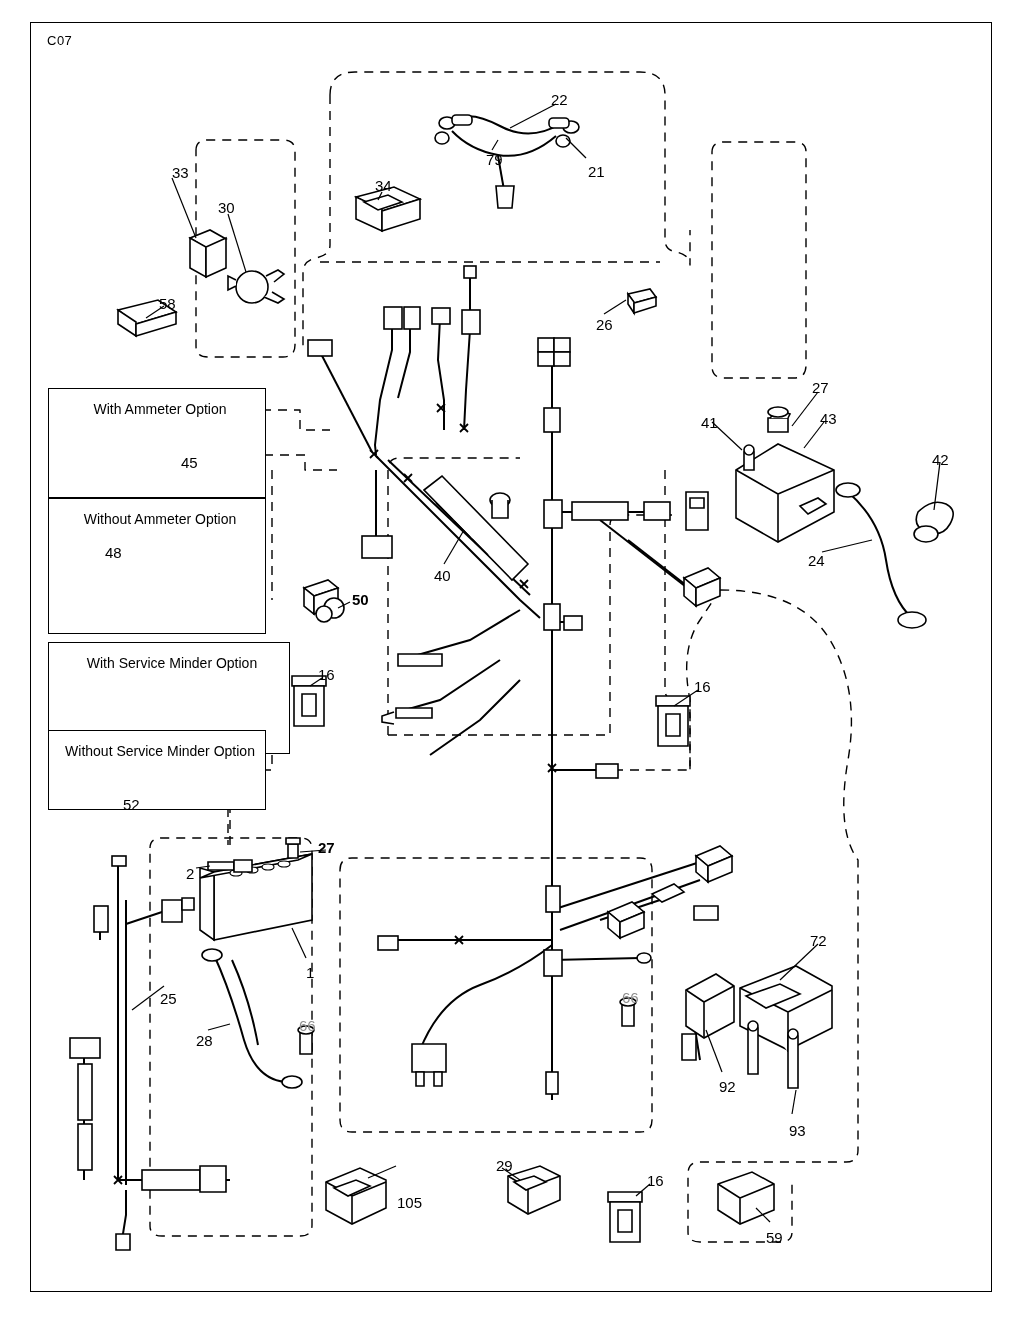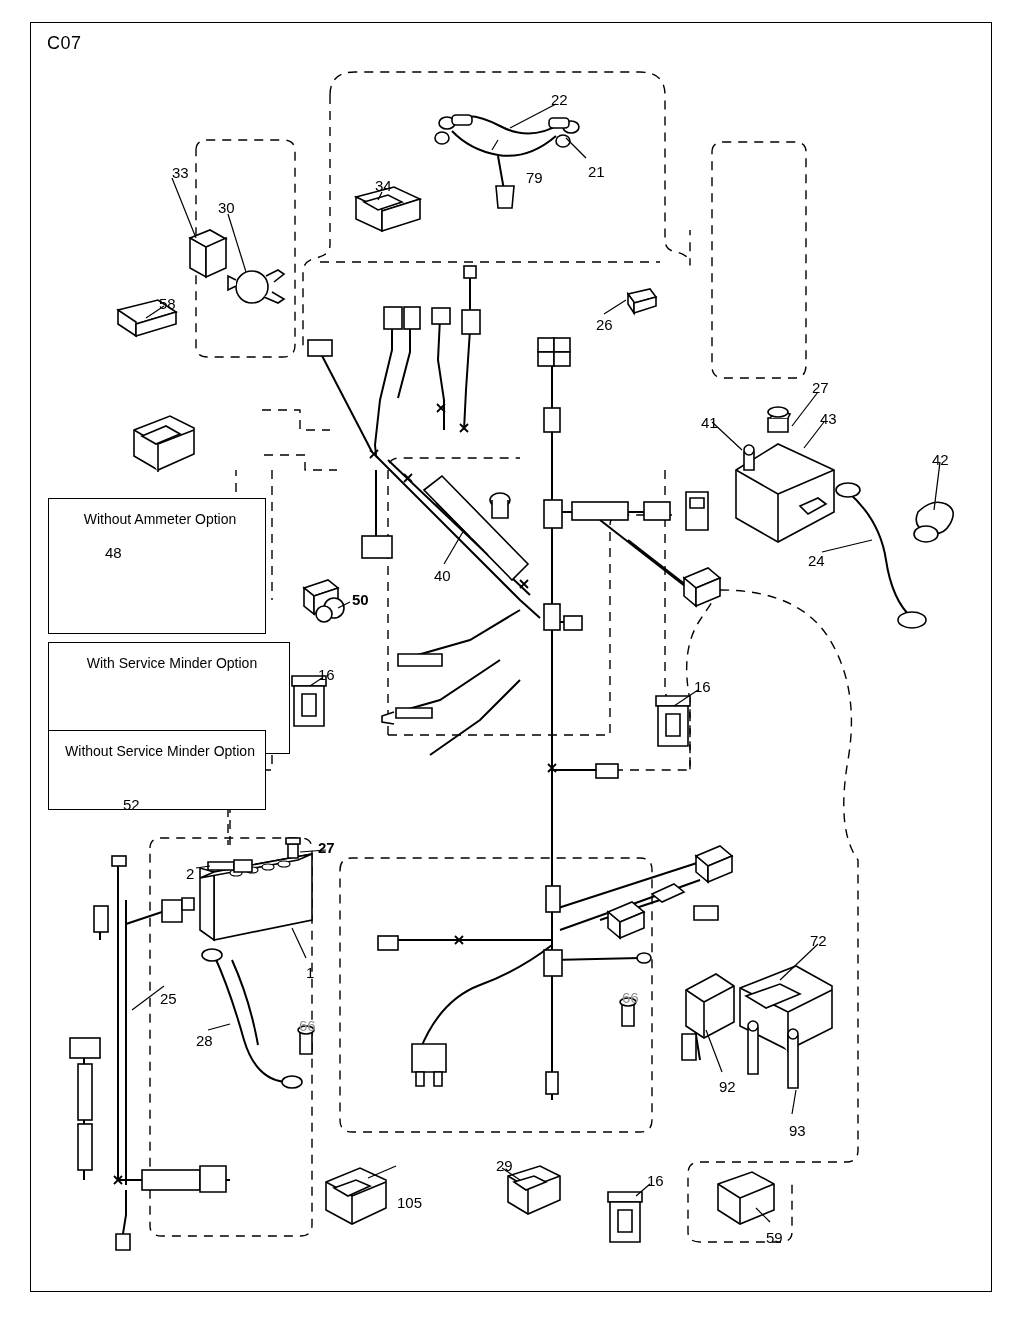--- a/index.html
+++ b/index.html
@@ -24,21 +24,21 @@
     top: 22px;
     width: 962px;
     height: 1270px;
     border: 1px solid #000;
     box-sizing: border-box;
   }
   #sheet-code {
     position: absolute;
     left: 47px;
     top: 33px;
-    font-size: 18px;
+    font-size: 13px;
     letter-spacing: 0.5px;
   }
   .lbl {
     position: absolute;
     font-size: 15px;
     line-height: 15px;
     white-space: nowrap;
   }
   .lbl.b { font-weight: bold; }
   .lbl.gray { color: #8d8d8d; }
@@ -394,20 +394,24 @@
       <path d="M132,672 l26,16 l0,26 M158,688 l40,-16"></path>
       <path d="M142,678 l26,-10 l14,8 l-26,10 z"></path>
 
       <path d="M152,766 l20,-8 l10,8 l-20,8 z"></path>
       <path d="M152,766 l0,14 l10,8 l0,-14 z"></path>
       <path d="M162,788 l20,-8 l0,-14 l-20,8 z"></path>
       <path d="M182,772 q18,-8 24,4 q6,12 -10,16 q-18,4 -22,-8"></path>
     </g>
   </svg>
 
+  <div class="optbox left" style="left:48px; top:388px; width:218px; height:110px;">
+    <div class="cap" style="top:12px; text-align:center;">With Ammeter Option</div>
+    <div class="lbl" style="left:132px; top:66px;">45</div>
+  </div>
 
   <div class="optbox left" style="left:48px; top:498px; width:218px; height:136px;">
     <div class="cap" style="top:12px; text-align:center;">Without Ammeter Option</div>
     <div class="lbl" style="left:56px; top:46px;">48</div>
   </div>
 
   <div class="optbox left" style="left:48px; top:642px; width:242px; height:112px;">
     <div class="cap" style="top:12px; text-align:center;">With Service Minder Option</div>
     <div class="lbl" style="left:90px; top:84px;">46</div>
   </div>
@@ -416,21 +420,21 @@
     <div class="cap" style="top:12px; text-align:center;">Without Service Minder Option</div>
     <div class="lbl" style="left:74px; top:66px;">52</div>
   </div>
 
   <div id="callouts">
       <div class="lbl" style="left: 172px; top: 165px;">33</div>
       <div class="lbl" style="left: 218px; top: 200px;">30</div>
       <div class="lbl" style="left: 159px; top: 296px;">58</div>
       <div class="lbl" style="left: 375px; top: 178px;">34</div>
       <div class="lbl" style="left: 551px; top: 92px;">22</div>
-      <div class="lbl" style="left: 486px; top: 170px; margin-left: 40px;">79</div>
+      <div class="lbl" style="left: 486px; top: 152px;">79</div>
       <div class="lbl" style="left: 588px; top: 164px;">21</div>
       <div class="lbl" style="left: 596px; top: 317px;">26</div>
       <div class="lbl" style="left: 812px; top: 380px;">27</div>
       <div class="lbl" style="left: 701px; top: 415px;">41</div>
       <div class="lbl" style="left: 820px; top: 411px;">43</div>
       <div class="lbl" style="left: 932px; top: 452px;">42</div>
       <div class="lbl" style="left: 808px; top: 553px;">24</div>
       <div class="lbl" style="left: 434px; top: 568px;">40</div>
       <div class="lbl b" style="left: 352px; top: 592px;">50</div>
       <div class="lbl" style="left: 318px; top: 667px;">16</div>

